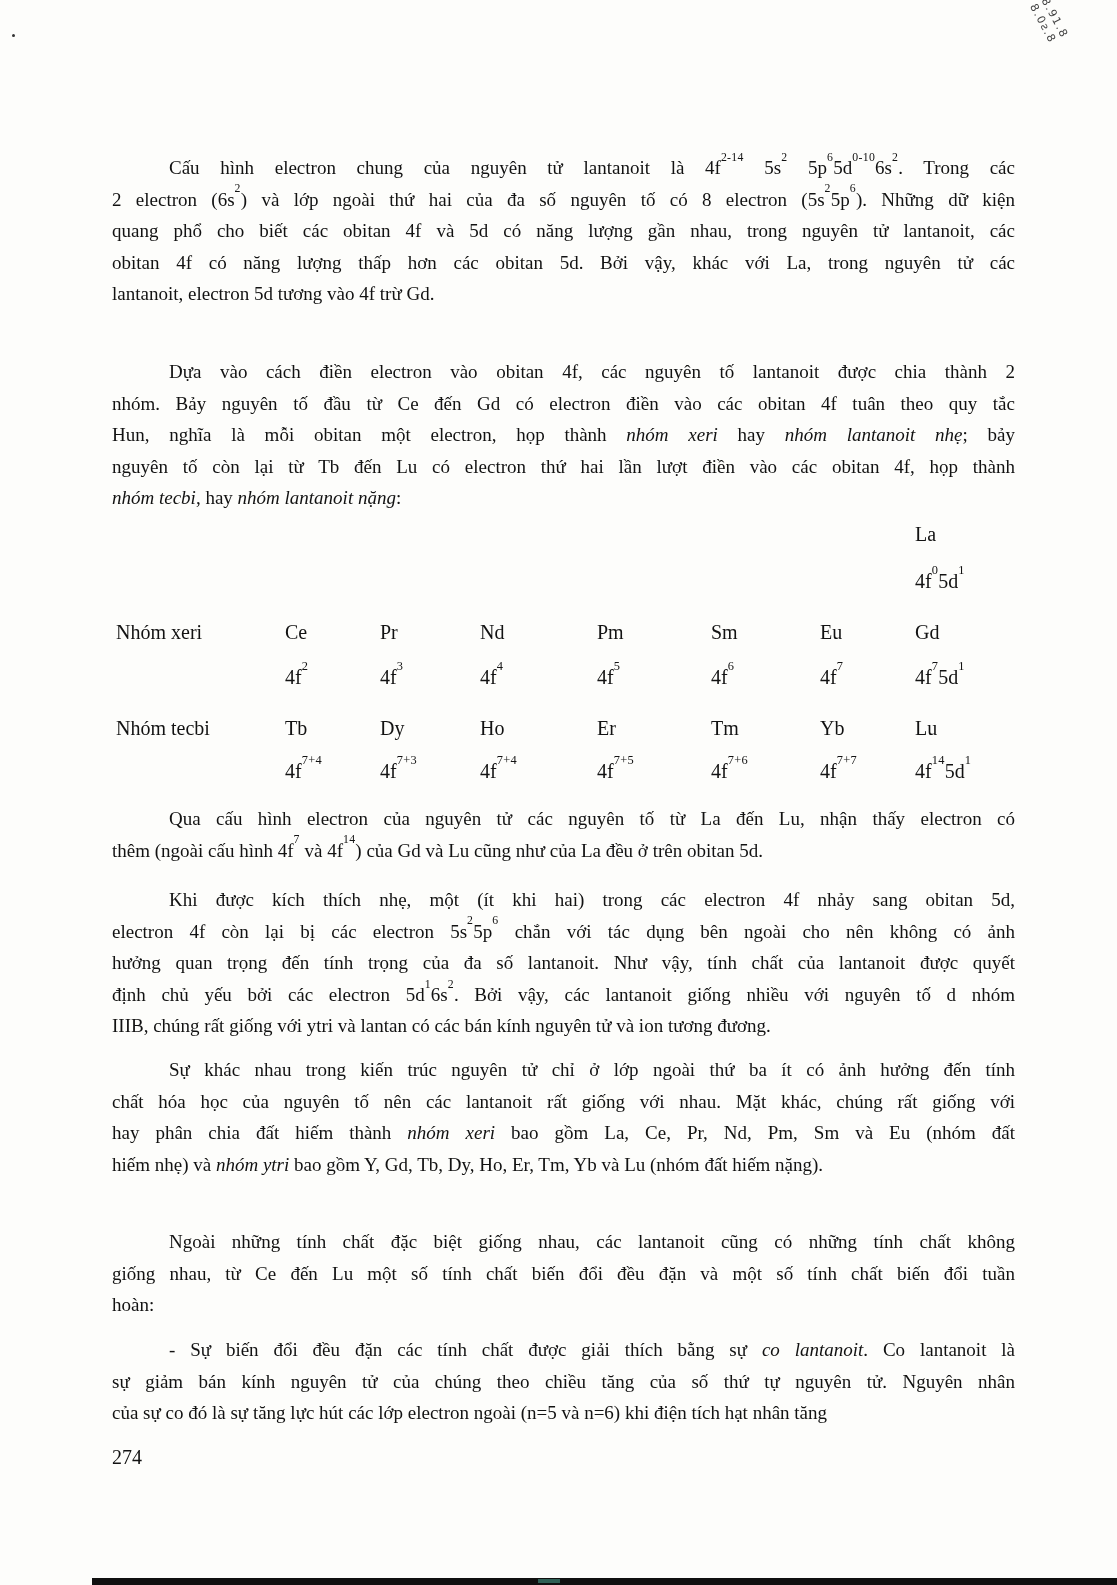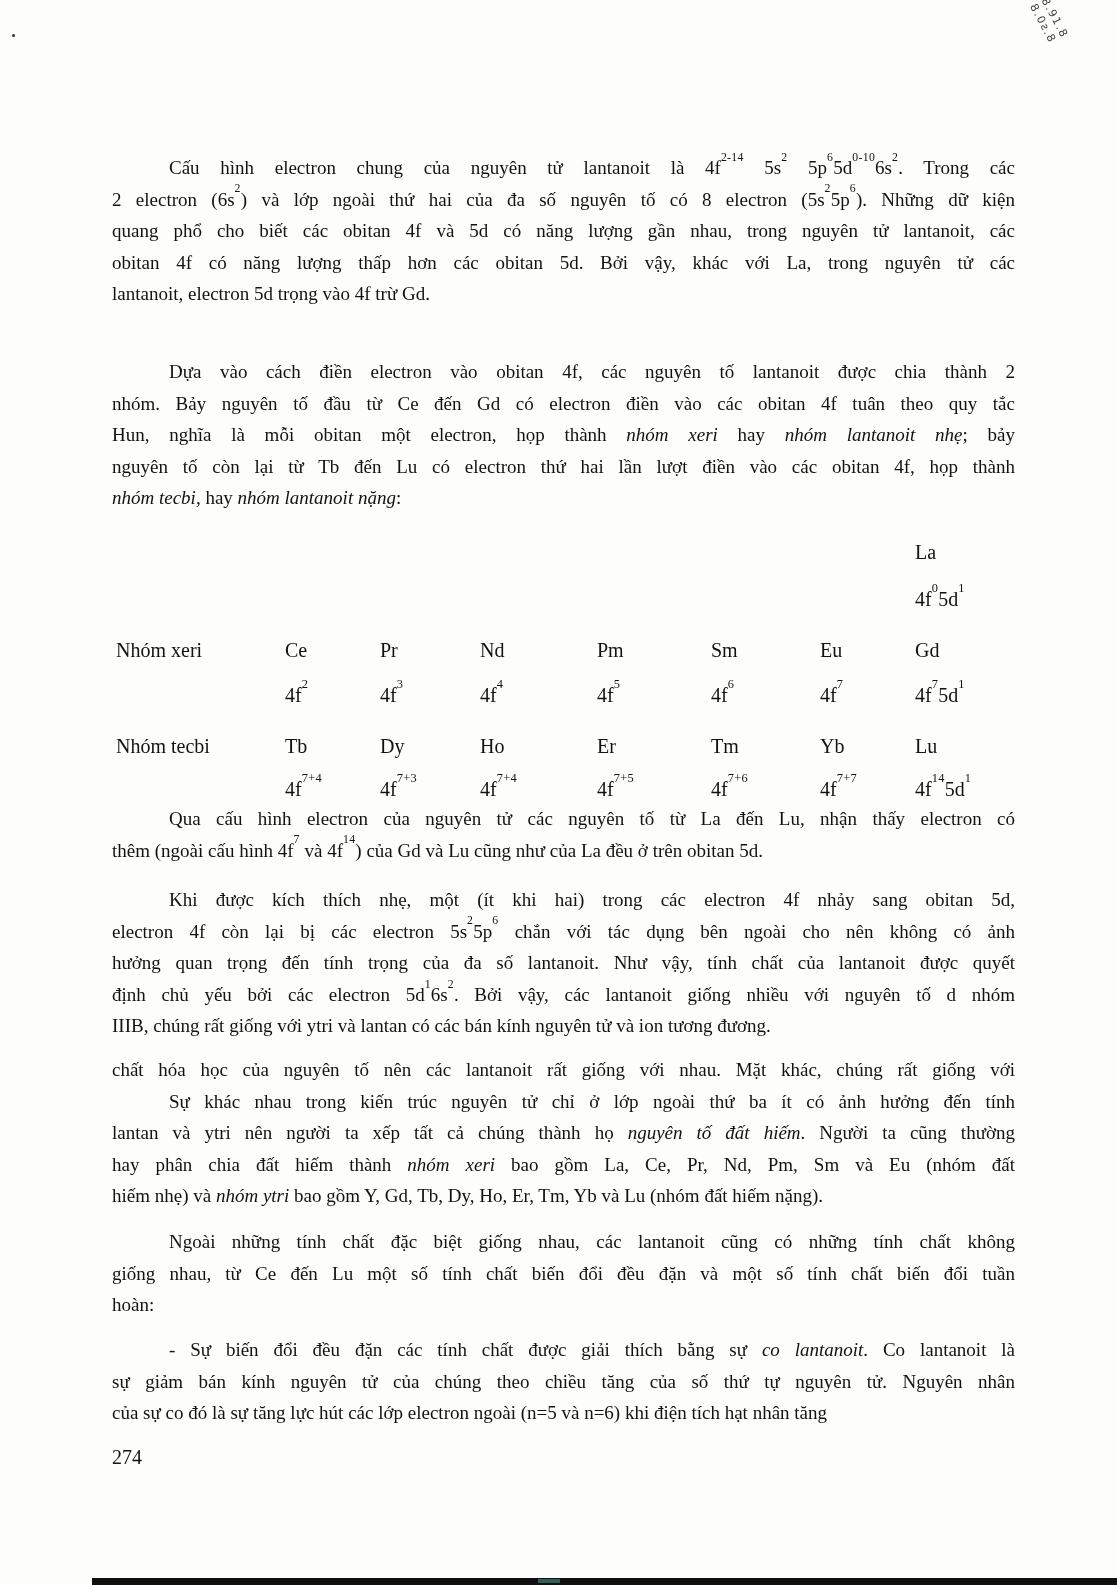--- a/index.html
+++ b/index.html
@@ -25,21 +25,21 @@
     font-size:0.62em;
     line-height:0;
     position:relative;
     top:-0.5em;
     letter-spacing:0.3px;
   }
   
   .trow{
     position:absolute;
     left:112px;width:903px;height:32px;
-    font-size:20px;line-height:32px;margin-top:18px;
+    font-size:20px;line-height:32px;
   }
   .tc{position:absolute;white-space:nowrap;}
   .tlabel{position:absolute;left:4px;white-space:nowrap;}
   .c0{left:173px}.c1{left:268px}.c2{left:368px}
   .c3{left:485px}.c4{left:599px}.c5{left:708px}.c6{left:803px}
   
   .page-number{
     position:absolute;left:112px;top:1446px;
     font-size:20px;
   }
@@ -69,44 +69,43 @@
   <div class="stamp">
     <div>8.91.8</div>
     <div>8.0ƨ.8</div>
   </div>
 
   <div class="para" style="top:152px">
       <div class="line first">Cấu hình electron chung của nguyên tử lantanoit là 4f<sup>2-14</sup> 5s<sup>2</sup> 5p<sup>6</sup>5d<sup>0-10</sup>6s<sup>2</sup>. Trong các</div>
       <div class="line">2 electron (6s<sup>2</sup>) và lớp ngoài thứ hai của đa số nguyên tố có 8 electron (5s<sup>2</sup>5p<sup>6</sup>). Những dữ kiện</div>
       <div class="line">quang phổ cho biết các obitan 4f và 5d có năng lượng gần nhau, trong nguyên tử lantanoit, các</div>
       <div class="line">obitan 4f có năng lượng thấp hơn các obitan 5d. Bởi vậy, khác với La, trong nguyên tử các</div>
-      <div class="line last">lantanoit, electron 5d trọng vào 4f trừ Gd.</div>
+      <div class="line last">lantanoit, electron 5d tương vào 4f trừ Gd.</div>
     </div>
   <div class="para" style="top:356px">
       <div class="line first">Dựa vào cách điền electron vào obitan 4f, các nguyên tố lantanoit được chia thành 2</div>
       <div class="line">nhóm. Bảy nguyên tố đầu từ Ce đến Gd có electron điền vào các obitan 4f tuân theo quy tắc</div>
       <div class="line">Hun, nghĩa là mỗi obitan một electron, họp thành <em>nhóm xeri</em> hay <em>nhóm lantanoit nhẹ</em>; bảy</div>
       <div class="line">nguyên tố còn lại từ Tb đến Lu có electron thứ hai lần lượt điền vào các obitan 4f, họp thành</div>
       <div class="line last"><em>nhóm tecbi</em>, hay <em>nhóm lantanoit nặng</em>:</div>
     </div>
   <div class="para" style="top:803px">
       <div class="line first">Qua cấu hình electron của nguyên tử các nguyên tố từ La đến Lu, nhận thấy electron có</div>
       <div class="line last">thêm (ngoài cấu hình 4f<sup>7</sup> và 4f<sup>14</sup>) của Gd và Lu cũng như của La đều ở trên obitan 5d.</div>
     </div>
   <div class="para" style="top:884px">
       <div class="line first">Khi được kích thích nhẹ, một (ít khi hai) trong các electron 4f nhảy sang obitan 5d,</div>
       <div class="line">electron 4f còn lại bị các electron 5s<sup>2</sup>5p<sup>6</sup> chắn với tác dụng bên ngoài cho nên không có ảnh</div>
       <div class="line">hưởng quan trọng đến tính trọng của đa số lantanoit. Như vậy, tính chất của lantanoit được quyết</div>
       <div class="line">định chủ yếu bởi các electron 5d<sup>1</sup>6s<sup>2</sup>. Bởi vậy, các lantanoit giống nhiều với nguyên tố d nhóm</div>
       <div class="line last">IIIB, chúng rất giống với ytri và lantan có các bán kính nguyên tử và ion tương đương.</div>
     </div>
   <div class="para" style="top:1054px">
+      <div class="line first">Sự khác nhau trong kiến trúc nguyên tử chỉ ở lớp ngoài thứ ba ít có ảnh hưởng đến tính</div>
       <div class="line">chất hóa học của nguyên tố nên các lantanoit rất giống với nhau. Mặt khác, chúng rất giống với</div>
-      <div class="line first">Sự khác nhau trong kiến trúc nguyên tử chỉ ở lớp ngoài thứ ba ít có ảnh hưởng đến tính</div>
-      <div class="line">lantan và ytri nên người ta xếp tất cả chúng thành họ <em>nguyên tố đất hiếm</em>. Người ta cũng thường</div>
       <div class="line">hay phân chia đất hiếm thành <em>nhóm xeri</em> bao gồm La, Ce, Pr, Nd, Pm, Sm và Eu (nhóm đất</div>
       <div class="line last">hiếm nhẹ) và <em>nhóm ytri</em> bao gồm Y, Gd, Tb, Dy, Ho, Er, Tm, Yb và Lu (nhóm đất hiếm nặng).</div>
     </div>
   <div class="para" style="top:1226px">
       <div class="line first">Ngoài những tính chất đặc biệt giống nhau, các lantanoit cũng có những tính chất không</div>
       <div class="line">giống nhau, từ Ce đến Lu một số tính chất biến đổi đều đặn và một số tính chất biến đổi tuần</div>
       <div class="line last">hoàn:</div>
     </div>
   <div class="para" style="top:1334px">
       <div class="line first">- Sự biến đổi đều đặn các tính chất được giải thích bằng sự <em>co lantanoit</em>. Co lantanoit là</div>

